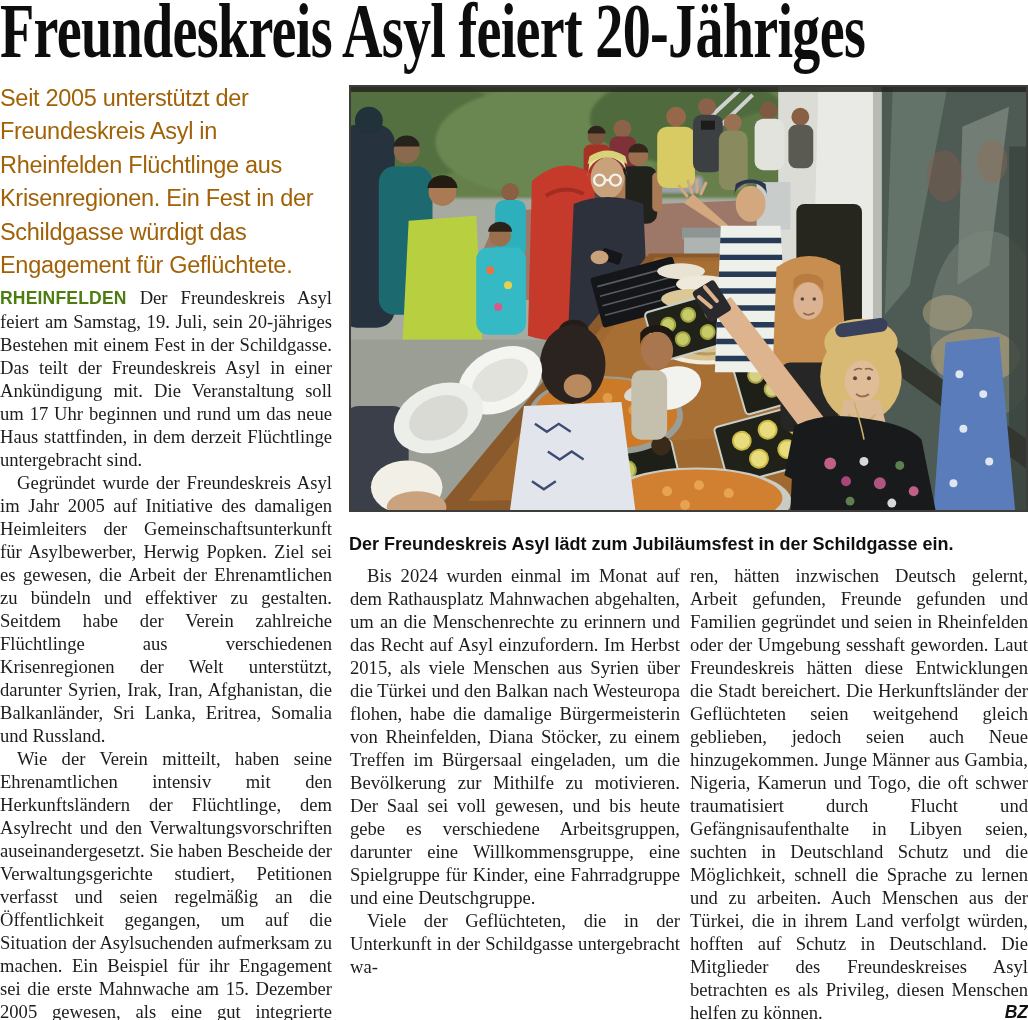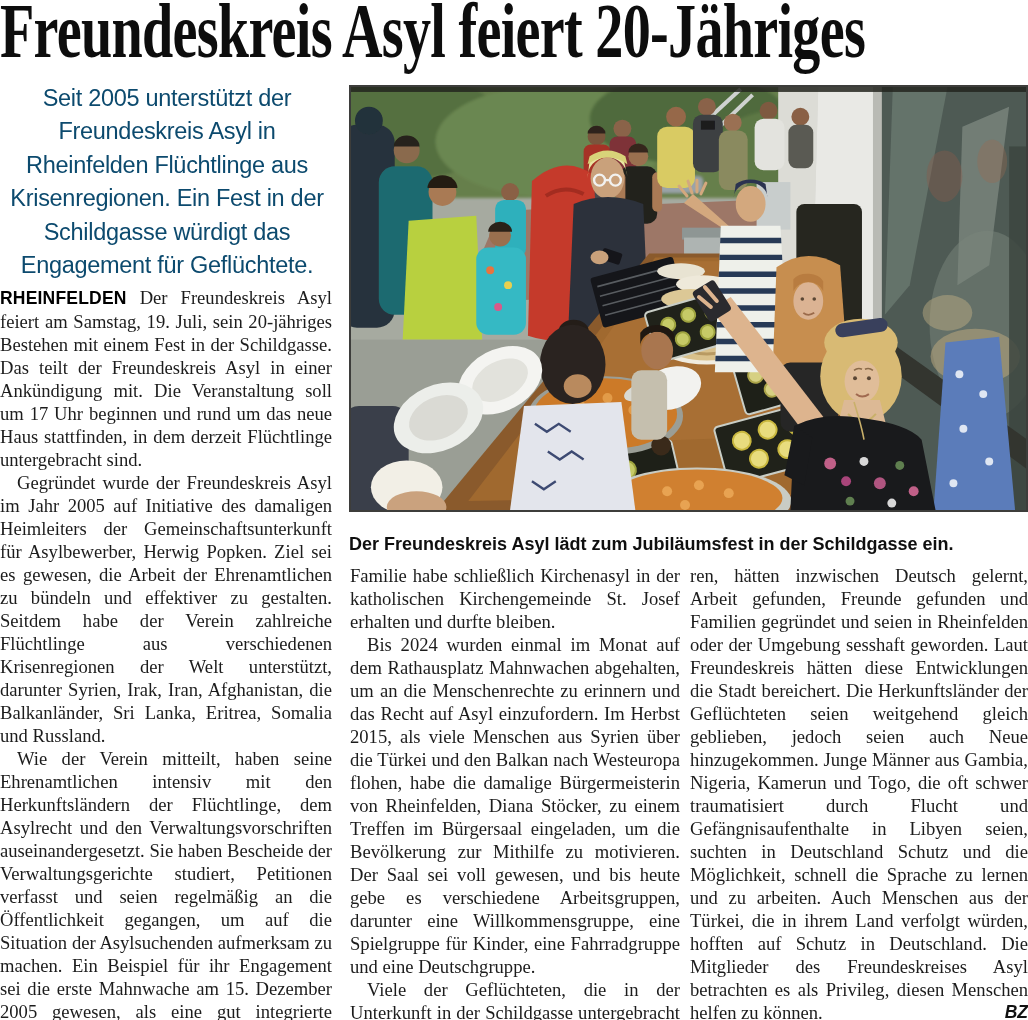--- a/index.html
+++ b/index.html
@@ -15,39 +15,39 @@
     position:absolute; left:0; top:-8px; margin:0;
     font:700 78px/78px "Liberation Serif","DejaVu Serif",serif;
     letter-spacing:-1px; white-space:nowrap; color:#0d0d0d;
   }
   h1.headline .inner { display:inline-block; transform:scaleX(.72); transform-origin:0 0; }
 
   
   .lead {
     position:absolute; left:0; top:82px; width:334px;
     font:400 23.5px/33.4px "Liberation Sans","DejaVu Sans",sans-serif;
-    letter-spacing:-0.3px; color:#0c4a6e;text-align:center;
+    letter-spacing:-0.3px; color:#a16207;
   }
 
   
   .col {
     position:absolute;
     font:400 18.6px/23px "Liberation Serif","DejaVu Serif",serif;
     text-align:justify; color:#1c1c1c;
     hyphens:auto; -webkit-hyphens:auto;
   }
   .col p { margin:0; }
   .col p.indent { text-indent:17px; }
   .col1 { left:0;   top:286px; width:332px; }
   .col2 { left:350px; top:564px; width:330px; }
   .col3 { left:690px; top:564px; width:338px; }
 
   .loc-tag {
     font:700 17.5px/23px "Liberation Sans","DejaVu Sans",sans-serif;
-    color:#000000; letter-spacing:.2px;
+    color:#4d7c0f; letter-spacing:.2px;
   }
   .sig {
     float:right;
     font:italic 700 17.5px/23px "Liberation Sans","DejaVu Sans",sans-serif;
     color:#111;
   }
 
   
   .photo {
     position:absolute; left:349px; top:85px; width:679px; height:427px;
@@ -400,20 +400,19 @@
     <ellipse cx="66" cy="424" rx="30" ry="16" fill="#caa27e"></ellipse>
   </g>
 
   <rect x="0" y="0" width="679" height="5" fill="#23251f" opacity=".85"></rect>
 </svg>
 </div>
 
 <div class="caption">Der Freundeskreis Asyl lädt zum Jubiläumsfest in der Schildgasse ein.</div>
 
 <div class="col col2">
-  <p>Familie habe schließlich Kirchenasyl in der katholischen Kirchengemeinde St. Josef erhalten und durfte bleiben.</p>
   <p class="indent">Bis 2024 wurden einmal im Monat auf dem Rathausplatz Mahnwachen abgehalten, um an die Menschenrechte zu erinnern und das Recht auf Asyl einzufordern. Im Herbst 2015, als viele Menschen aus Syrien über die Türkei und den Balkan nach Westeuropa flohen, habe die damalige Bürgermeisterin von Rheinfelden, Diana Stöcker, zu einem Treffen im Bürgersaal eingeladen, um die Bevölkerung zur Mithilfe zu motivieren. Der Saal sei voll gewesen, und bis heute gebe es verschiedene Arbeitsgruppen, darunter eine Willkommensgruppe, eine Spielgruppe für Kinder, eine Fahrradgruppe und eine Deutschgruppe.</p>
   <p class="indent">Viele der Geflüchteten, die in der Unterkunft in der Schildgasse untergebracht wa-</p>
 </div>
 
 <div class="col col3">
   <p><span>ren, hätten inzwischen Deutsch gelernt, Arbeit gefunden, Freunde gefunden und Familien gegründet und seien in Rheinfelden oder der Umgebung sesshaft geworden. Laut Freundeskreis hätten diese Entwicklungen die Stadt bereichert. Die Herkunftsländer der Geflüchteten seien weitgehend gleich geblieben, jedoch seien auch Neue hinzugekommen. Junge Männer aus Gambia, Nigeria, Kamerun und Togo, die oft schwer traumatisiert durch Flucht und Gefängnisaufenthalte in Libyen seien, suchten in Deutschland Schutz und die Möglichkeit, schnell die Sprache zu lernen und zu arbeiten. Auch Menschen aus der Türkei, die in ihrem Land verfolgt würden, hofften auf Schutz in Deutschland. Die Mitglieder des Freundeskreises Asyl betrachten es als Privileg, diesen Menschen helfen zu können.</span> <span class="sig">BZ</span></p>
 </div>
 
 </body></html>

